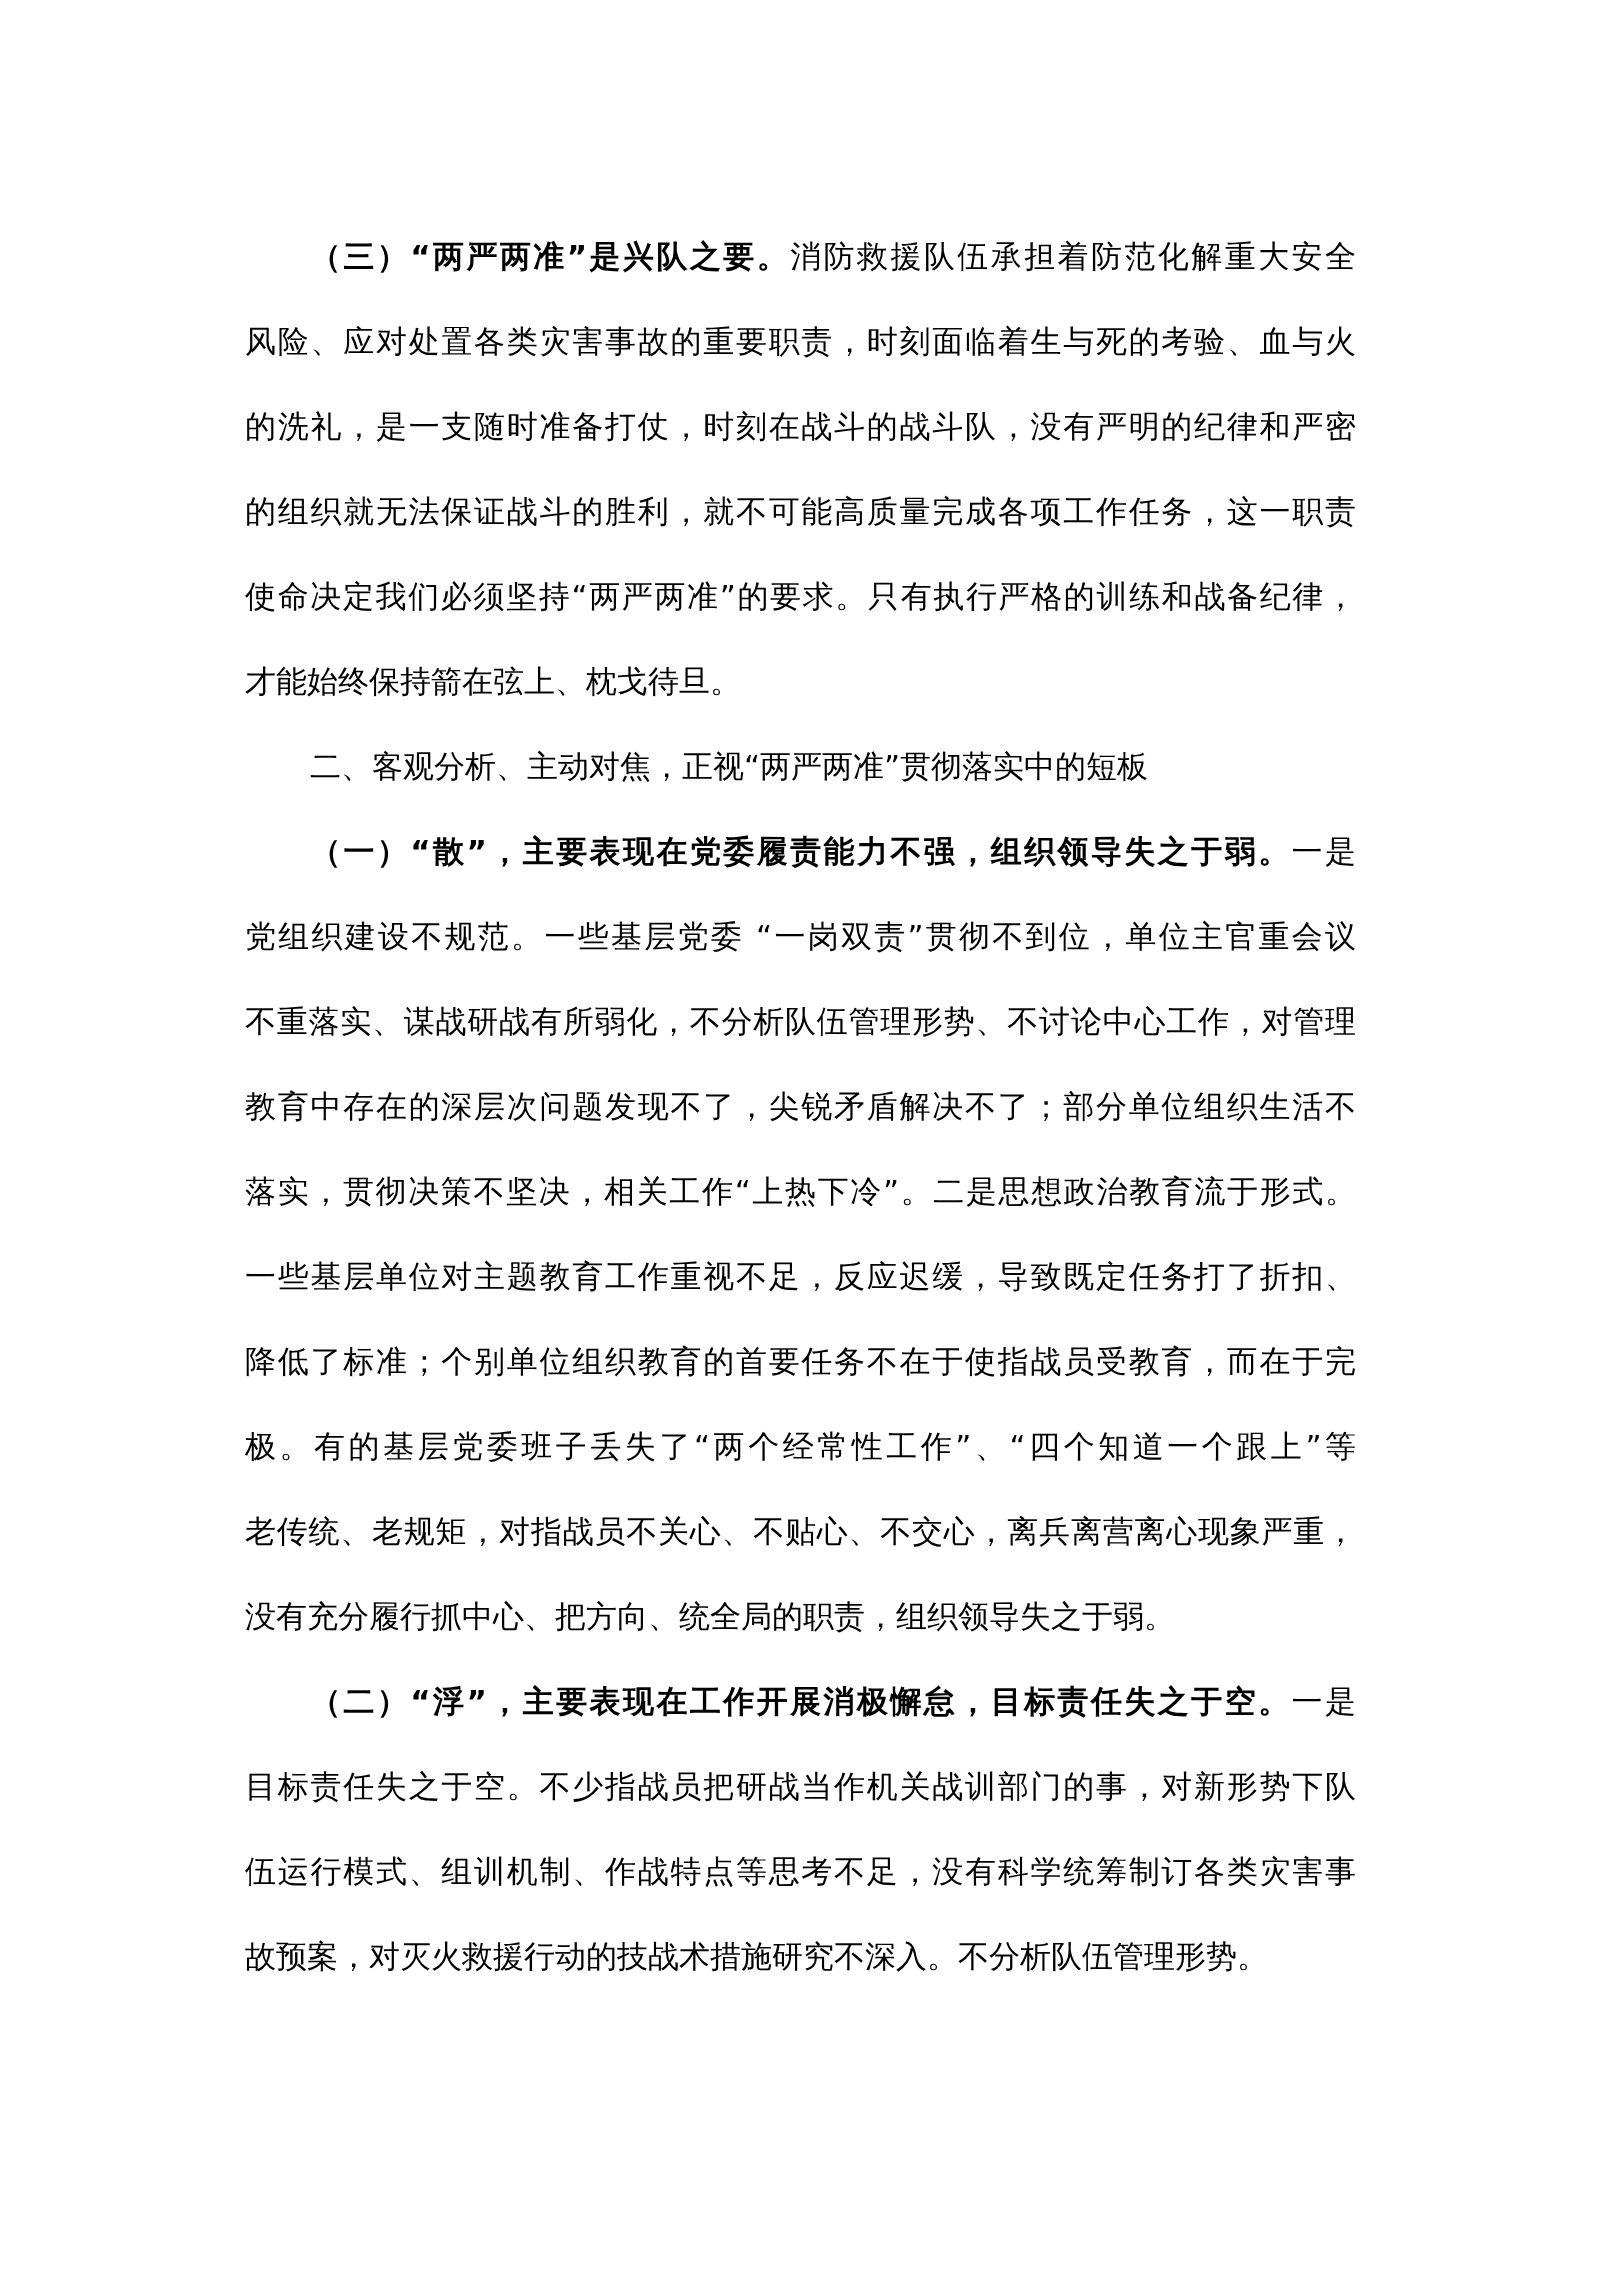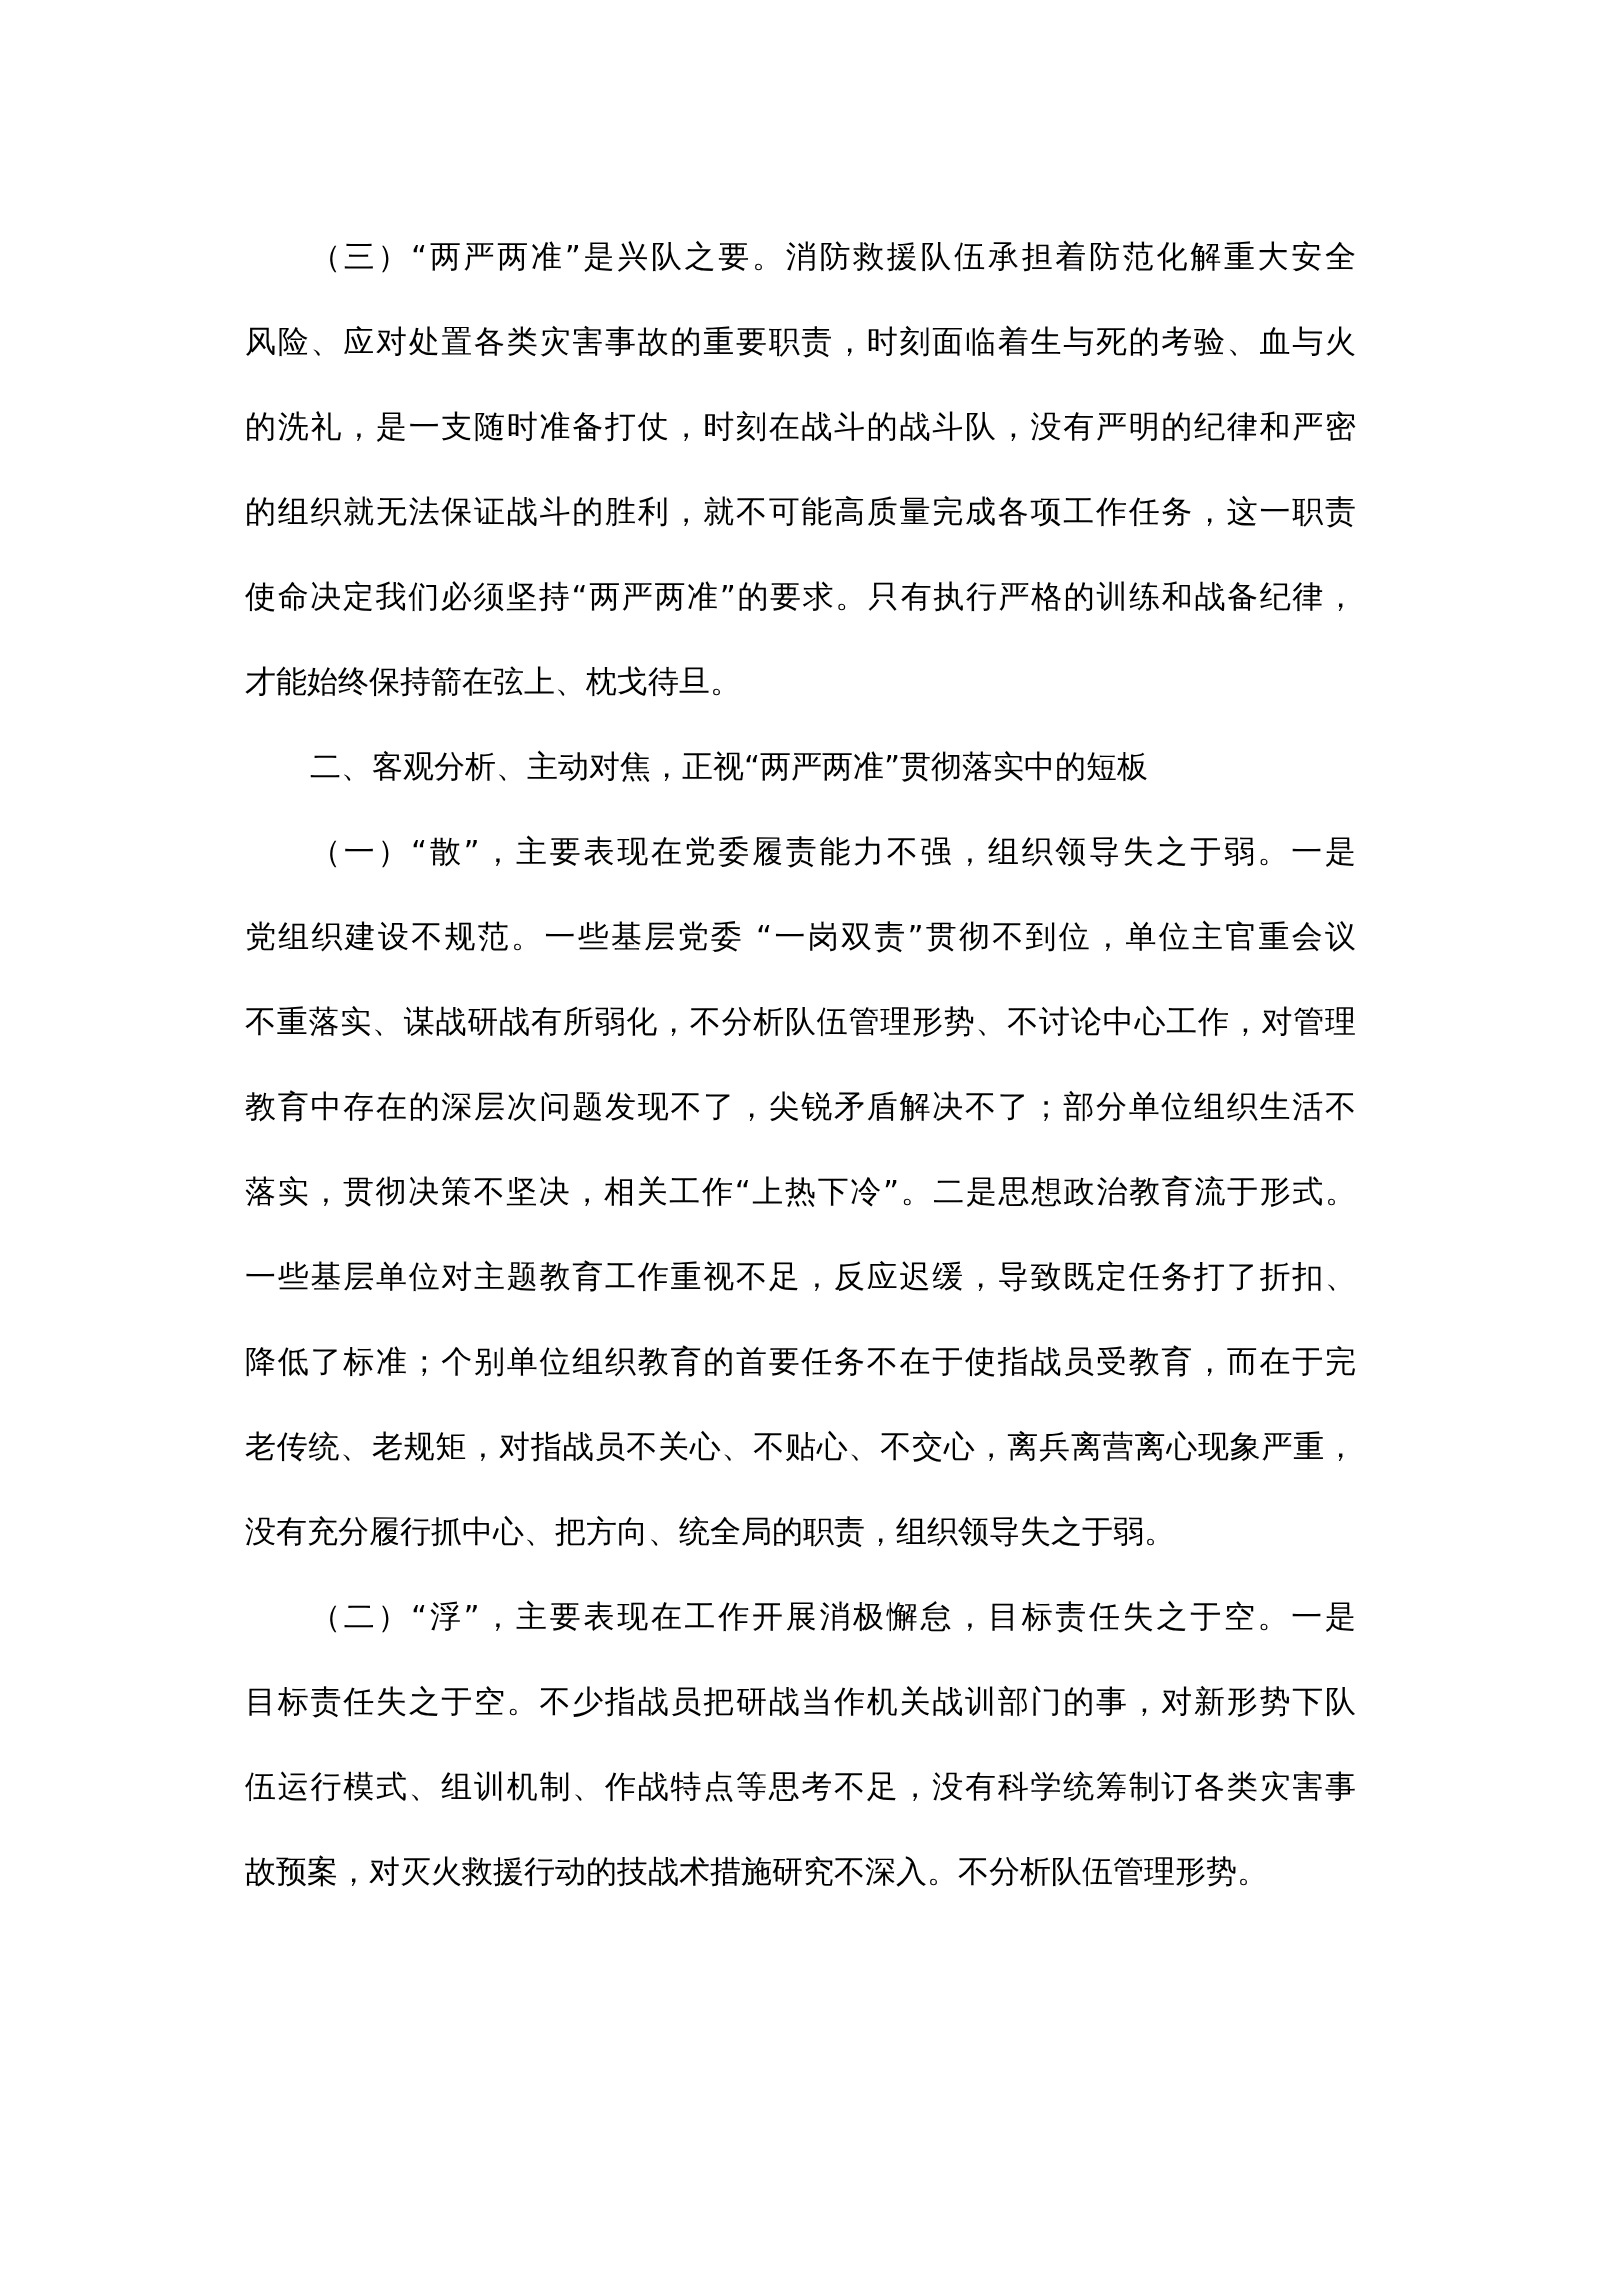--- a/index.html
+++ b/index.html
@@ -39,21 +39,21 @@
     letter-spacing: 0px;
     overflow: visible;
   }
   .line.last {
     text-align-last: left;
   }
   .line.indent {
     padding-left: 65px;
   }
   .line .b {
-    font-weight: normal;
+    font-weight: bold;
   }
   .line.heading {
     font-weight: normal;
     text-align-last: left;
   }
 </style>
 </head>
 <body>
 
 <div class="page">
@@ -68,20 +68,21 @@
 
     <div class="line indent heading">二、客观分析、主动对焦，正视“两严两准”贯彻落实中的短板</div>
 
     <div class="line indent"><span class="b">（一）“散”，主要表现在党委履责能力不强，组织领导失之于弱。</span><span>一是</span></div>
     <div class="line">党组织建设不规范。一些基层党委 “一岗双责”贯彻不到位，单位主官重会议</div>
     <div class="line">不重落实、谋战研战有所弱化，不分析队伍管理形势、不讨论中心工作，对管理</div>
     <div class="line">教育中存在的深层次问题发现不了，尖锐矛盾解决不了；部分单位组织生活不</div>
     <div class="line">落实，贯彻决策不坚决，相关工作“上热下冷”。二是思想政治教育流于形式。</div>
     <div class="line">一些基层单位对主题教育工作重视不足，反应迟缓，导致既定任务打了折扣、</div>
     <div class="line">降低了标准；个别单位组织教育的首要任务不在于使指战员受教育，而在于完</div>
+    <div class="line">极。有的基层党委班子丢失了“两个经常性工作”、“四个知道一个跟上”等</div>
     <div class="line">老传统、老规矩，对指战员不关心、不贴心、不交心，离兵离营离心现象严重，</div>
     <div class="line last">没有充分履行抓中心、把方向、统全局的职责，组织领导失之于弱。</div>
 
     <div class="line indent"><span class="b">（二）“浮”，主要表现在工作开展消极懈怠，目标责任失之于空。</span><span>一是</span></div>
     <div class="line">目标责任失之于空。不少指战员把研战当作机关战训部门的事，对新形势下队</div>
     <div class="line">伍运行模式、组训机制、作战特点等思考不足，没有科学统筹制订各类灾害事</div>
     <div class="line last">故预案，对灭火救援行动的技战术措施研究不深入。不分析队伍管理形势。</div>
 
   </div>
 </div>

